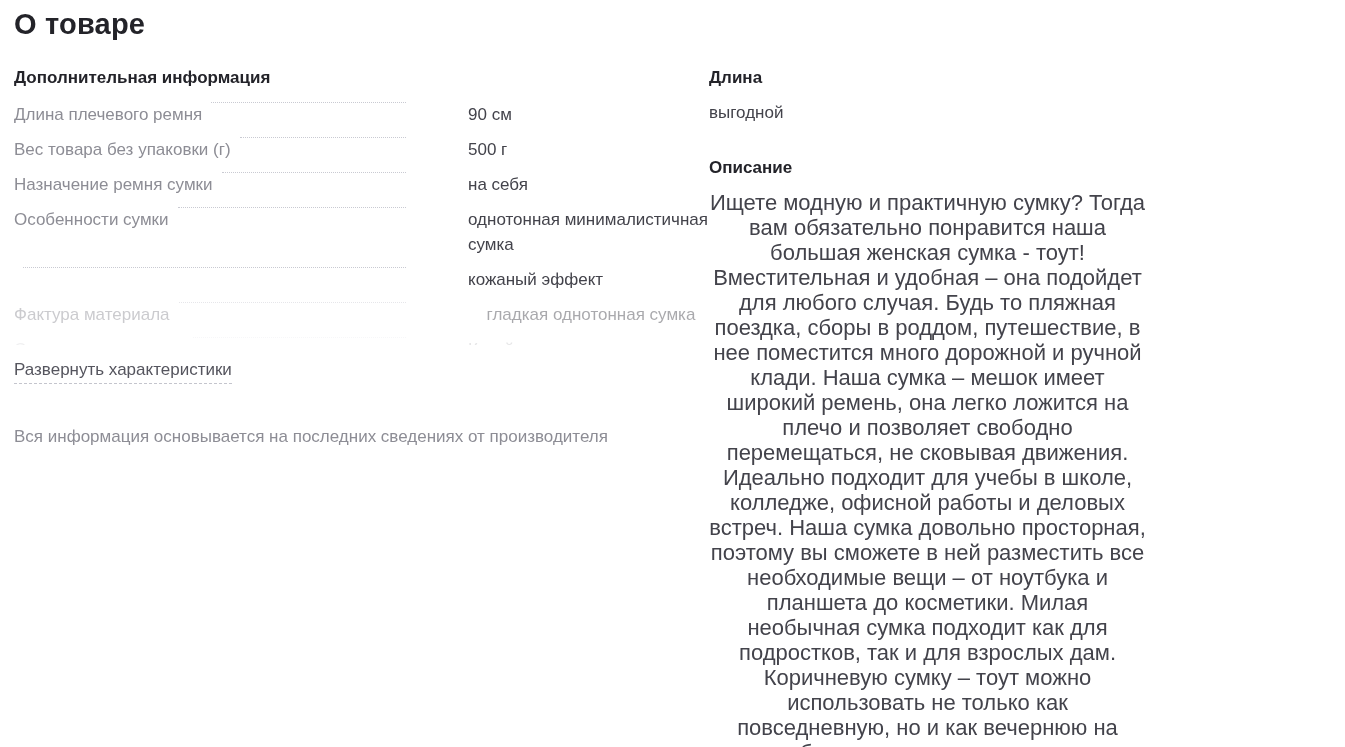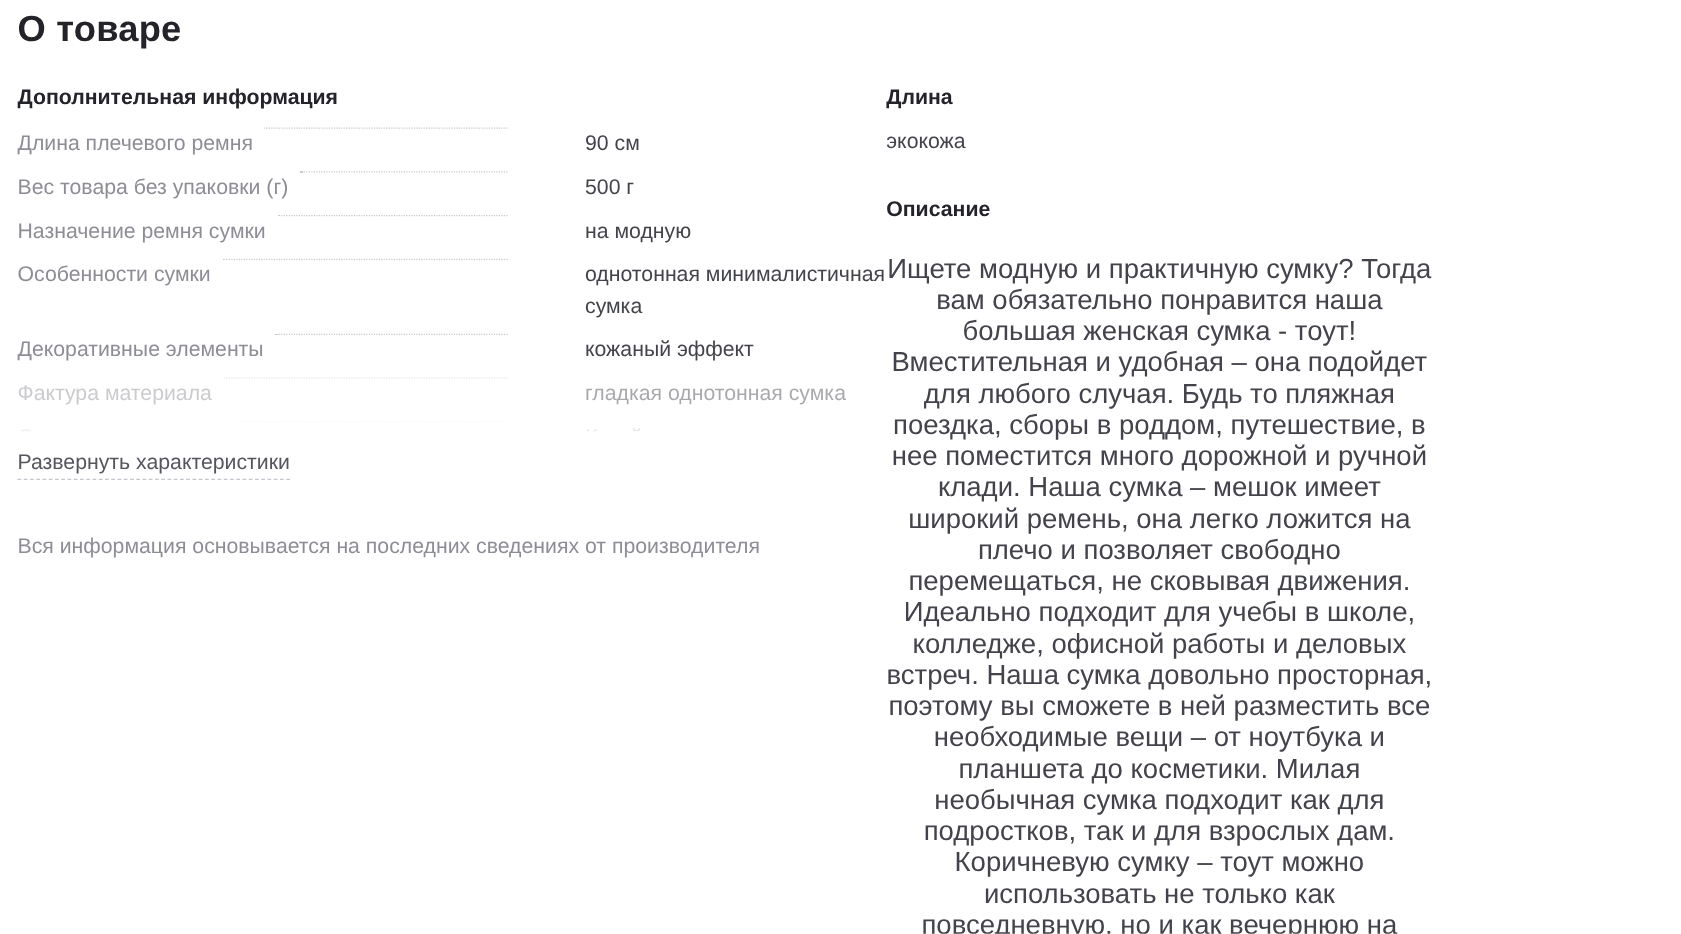--- a/index.html
+++ b/index.html
@@ -53,21 +53,21 @@
     border-bottom: 1px dotted #c9cad2;
     margin: 0 14px 6px 9px;
     min-width: 20px;
   }
   .spec-value {
     font-size: 17px;
     line-height: 25px;
     color: #43434b;
   }
 
-  .row-fade-1 { opacity: 0.45; }
+  .row-fade-1 { opacity: 0.45; text-align: center; }
   .row-fade-2 { opacity: 0.13; height: 8px; overflow: hidden; margin-bottom: 0; }
 
   .link {
     display: inline-block;
     font-size: 17px;
     line-height: 25px;
     color: #55555e;
     border-bottom: 1px dashed #c4c5cd;
     padding-bottom: 1px;
     cursor: pointer;
@@ -89,21 +89,21 @@
     color: #232329;
     line-height: 25px;
   }
   .comp-heading { margin-bottom: 10px; }
   .comp-value {
     font-size: 17px;
     line-height: 25px;
     color: #43434b;
     margin-bottom: 30px;
   }
-  .desc-heading { margin-bottom: 22px; }
+  .desc-heading { margin-bottom: 10px; }
   .desc-text {
     font-size: 22px;
     line-height: 25px;
     color: #43434b;
     max-width: 636px;
     text-align: center;
   }
   .collapse-link-wrap { margin-top: 12px; }
 </style>
 </head>
@@ -134,34 +134,33 @@
             <span class="leader"></span>
           </div>
           <div class="spec-value">500 г</div>
         </div>
 
         <div class="spec-row">
           <div class="spec-label-cell">
             <span class="spec-label">Назначение ремня сумки</span>
             <span class="leader"></span>
           </div>
-          <div class="spec-value">на модную</div>
+          <div class="spec-value">на себя</div>
         </div>
 
         <div class="spec-row">
           <div class="spec-label-cell">
             <span class="spec-label">Особенности сумки</span>
             <span class="leader"></span>
           </div>
           <div class="spec-value">однотонная минималистичная сумка</div>
         </div>
 
         <div class="spec-row">
           <div class="spec-label-cell">
-            <span class="spec-label">Декоративные элементы</span>
             <span class="leader"></span>
           </div>
           <div class="spec-value">кожаный эффект</div>
         </div>
 
         <div class="spec-row row-fade-1">
           <div class="spec-label-cell">
             <span class="spec-label">Фактура материала</span>
             <span class="leader"></span>
           </div>
@@ -180,21 +179,21 @@
 
       <div class="expand-link-wrap">
         <span class="link">Развернуть характеристики</span>
       </div>
 
       <div class="disclaimer">Вся информация основывается на последних сведениях от производителя</div>
     </div>
 
     <div class="right-col">
       <div class="comp-heading">Длина</div>
-      <div class="comp-value">экокожа</div>
+      <div class="comp-value">выгодной</div>
 
       <div class="desc-heading">Описание</div>
       <p class="desc-text">Ищете модную и практичную сумку? Тогда вам обязательно понравится наша большая женская сумка - тоут! Вместительная и удобная – она подойдет для любого случая. Будь то пляжная поездка, сборы в роддом, путешествие, в нее поместится много дорожной и ручной клади. Наша сумка – мешок имеет широкий ремень, она легко ложится на плечо и позволяет свободно перемещаться, не сковывая движения. Идеально подходит для учебы в школе, колледже, офисной работы и деловых встреч. Наша сумка довольно просторная, поэтому вы сможете в ней разместить все необходимые вещи – от ноутбука и планшета до косметики. Милая необычная сумка подходит как для подростков, так и для взрослых дам. Коричневую сумку – тоут можно использовать не только как повседневную, но и как вечернюю на какое-либо мероприятие, уверены, что вы соберете множество восторженных взглядов. Наши сумки выполнены из качественной экокожи, что обеспечивает ее долговечность и надежность. Более того, элегантный дизайн и стильная расцветка сделают ваш образ неповторимым и запоминающимся. Не упустите возможность приобрести стильную и функциональную кожаную сумку по выгодной цене для себя или в подарок маме, сестре, подруге на день рождения, Новый год или 8 марта. Закажите ее прямо сейчас и наслаждайтесь удобством и комфортом в любой ситуации. Будьте всегда на высоте с нашей классической женской сумкой!</p>
 
       <div class="collapse-link-wrap">
         <span class="link">Свернуть описание</span>
       </div>
     </div>
 
   </div>

